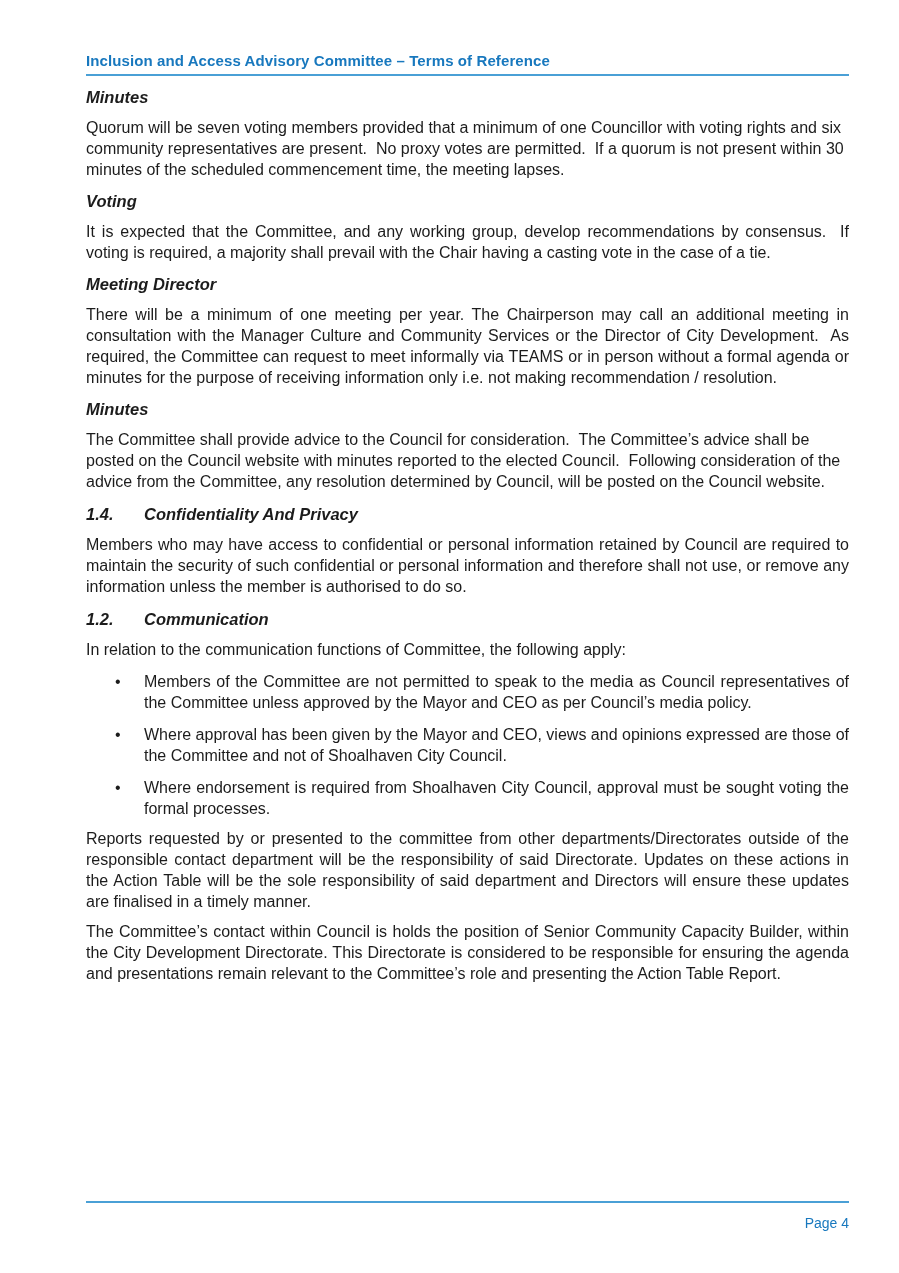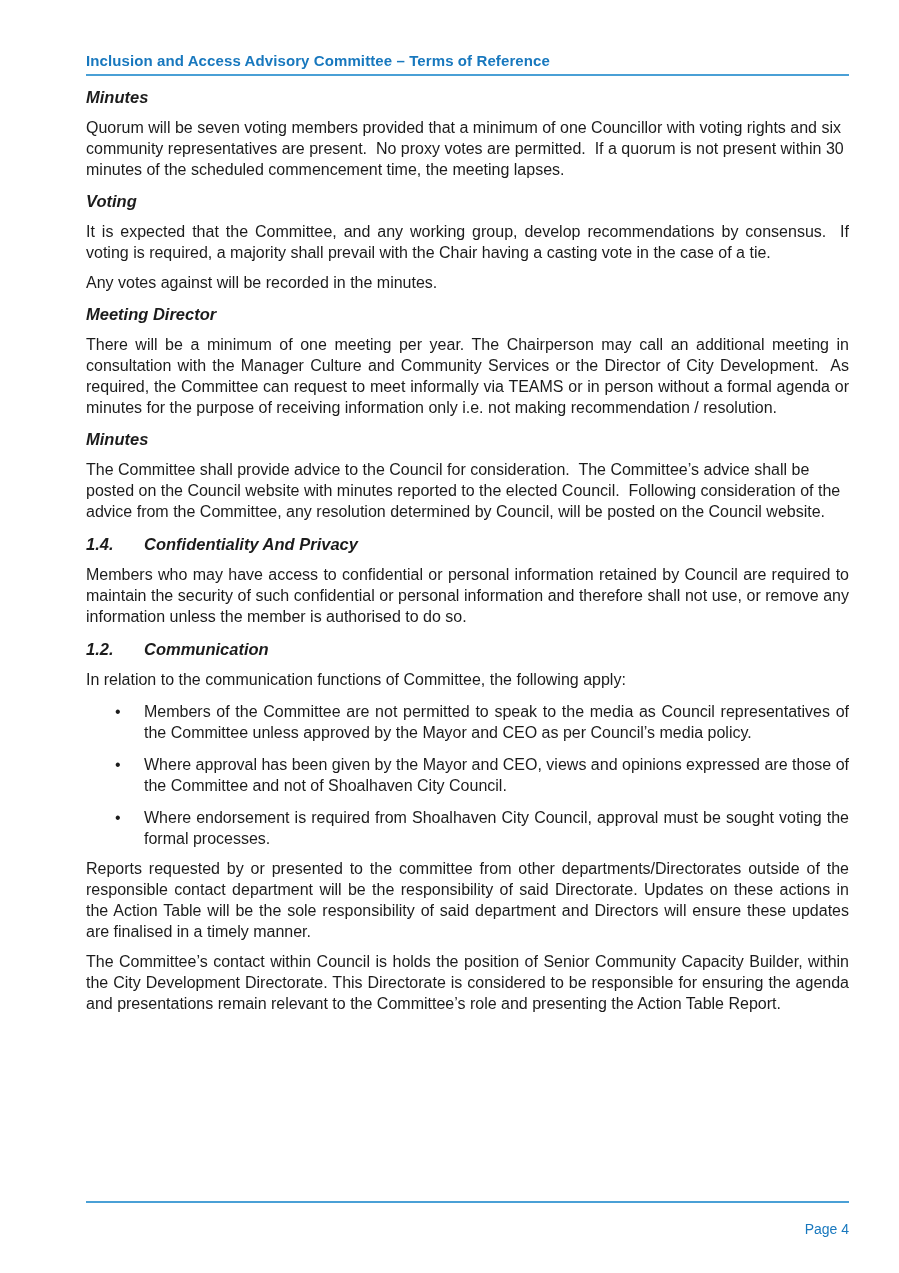--- a/index.html
+++ b/index.html
@@ -87,37 +87,36 @@
     position: absolute;
     left: 86px;
     width: 763px;
     top: 1201px;
     border-top: 2px solid var(--rule-blue);
   }
   .doc-footer .page-num {
     text-align: right;
     color: var(--accent-blue);
     font-size: 14px;
-    padding-top: 18px;
+    padding-top: 12px;
   }
 </style>
 </head>
 <body>
 
 <div class="page">
   <div class="content">
 
     <div class="doc-header-title">Inclusion and Access Advisory Committee – Terms of Reference</div>
 
     <div class="h3">Minutes</div>
     <div class="p">Quorum will be seven voting members provided that a minimum of one Councillor with voting rights and six community representatives are present.  No proxy votes are permitted.  If a quorum is not present within 30 minutes of the scheduled commencement time, the meeting lapses.</div>
 
     <div class="h3">Voting</div>
     <div class="p justify">It is expected that the Committee, and any working group, develop recommendations by consensus.  If voting is required, a majority shall prevail with the Chair having a casting vote in the case of a tie.</div>
-    <div class="p">Any votes against will be recorded in the minutes.</div>
 
     <div class="h3">Meeting Director</div>
     <div class="p justify">There will be a minimum of one meeting per year. The Chairperson may call an additional meeting in consultation with the Manager Culture and Community Services or the Director of City Development.  As required, the Committee can request to meet informally via TEAMS or in person without a formal agenda or minutes for the purpose of receiving information only i.e. not making recommendation / resolution.</div>
 
     <div class="h3">Minutes</div>
     <div class="p">The Committee shall provide advice to the Council for consideration.  The Committee’s advice shall be posted on the Council website with minutes reported to the elected Council.  Following consideration of the advice from the Committee, any resolution determined by Council, will be posted on the Council website.</div>
 
     <div class="hnum">
       <span class="num">1.4.</span>
       <span class="label">Confidentiality And Privacy</span>

